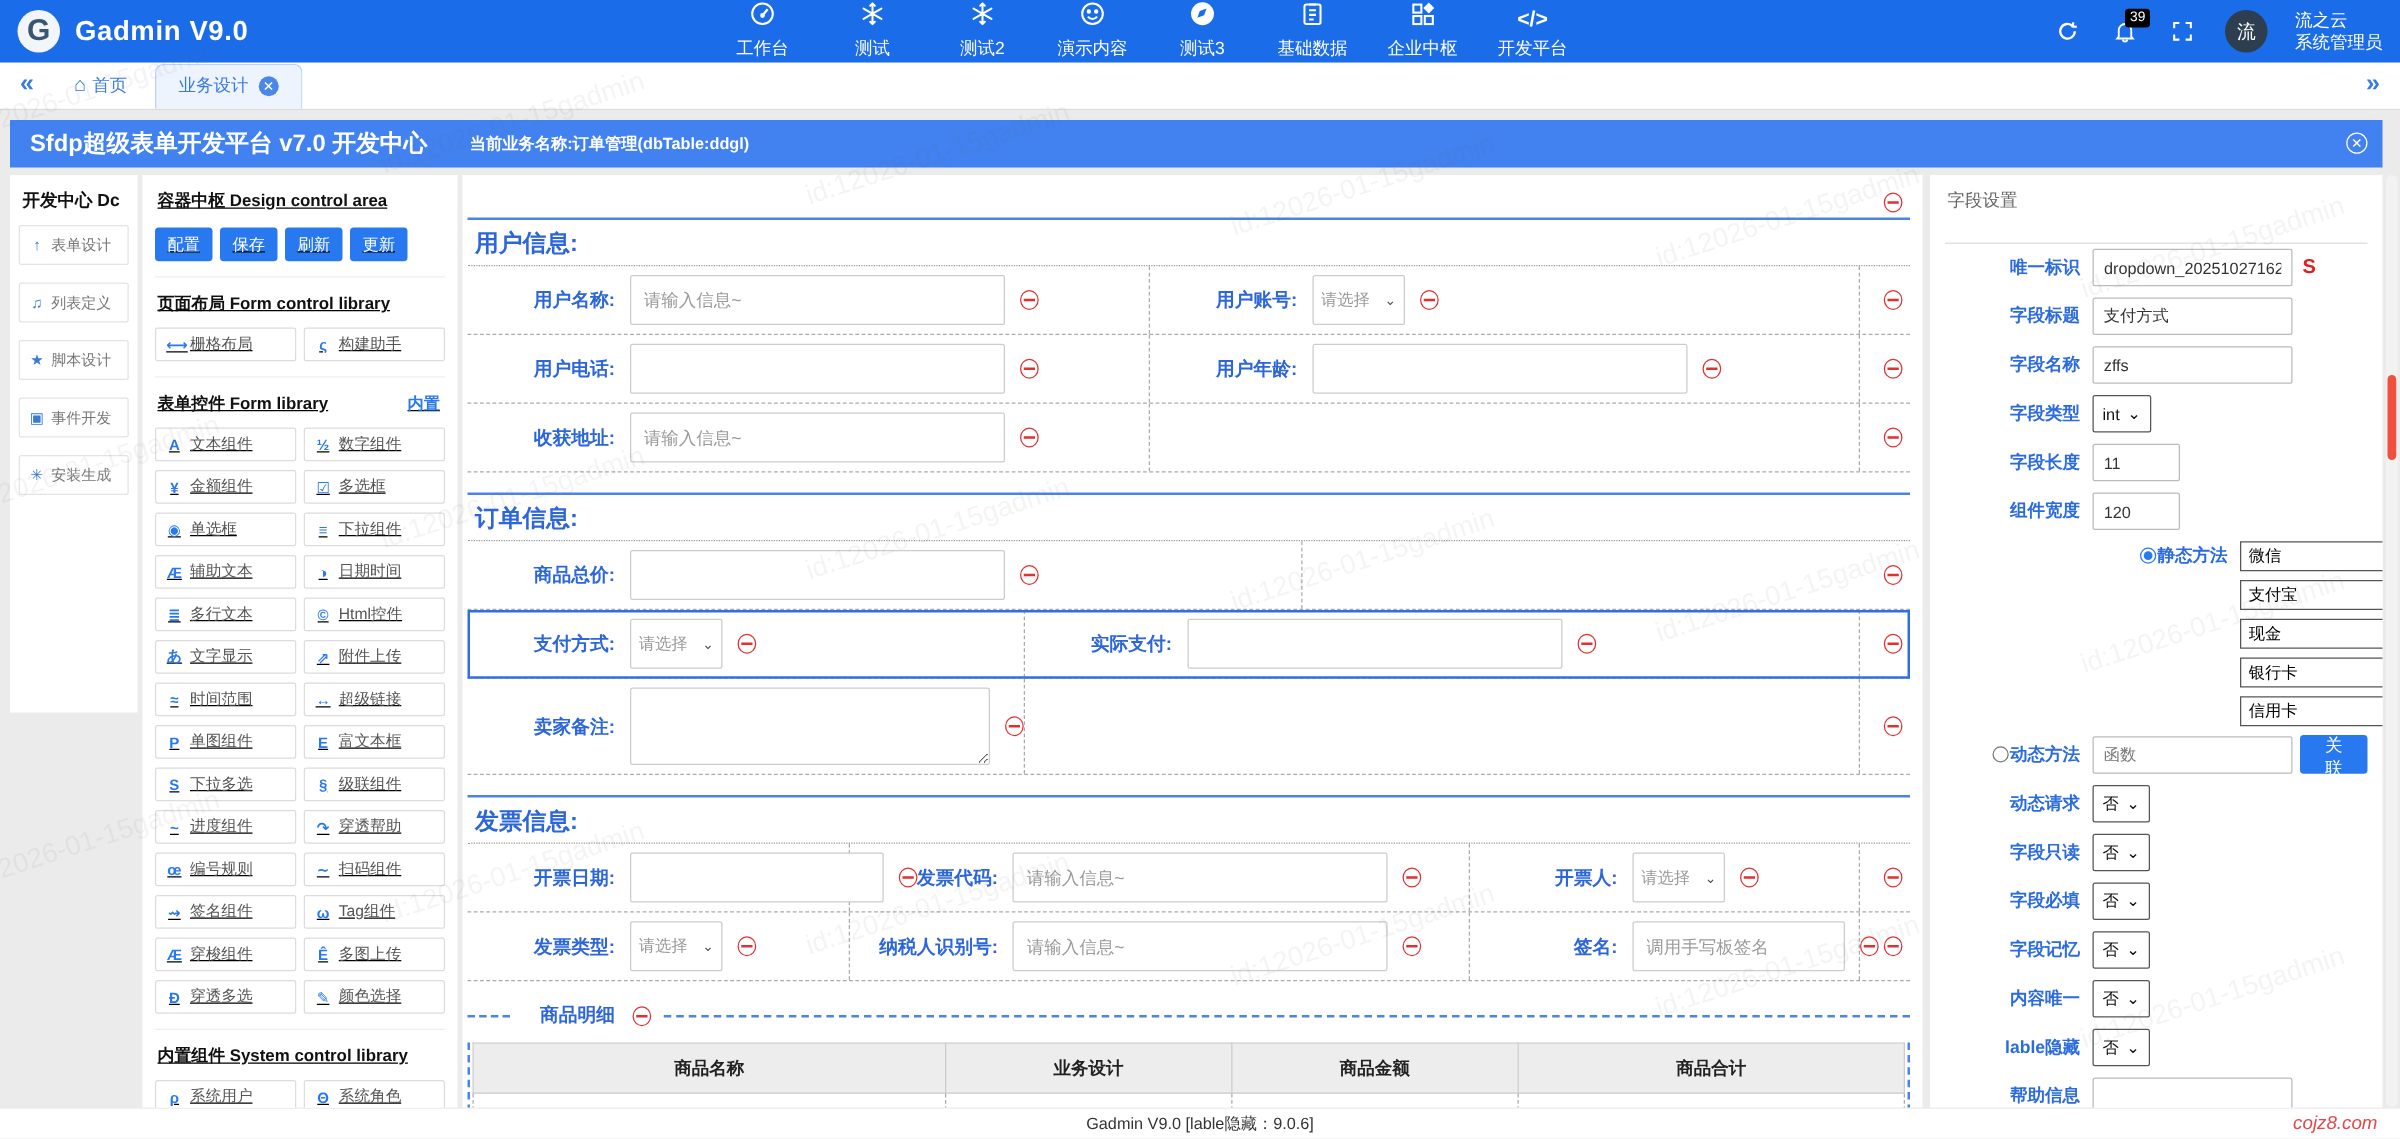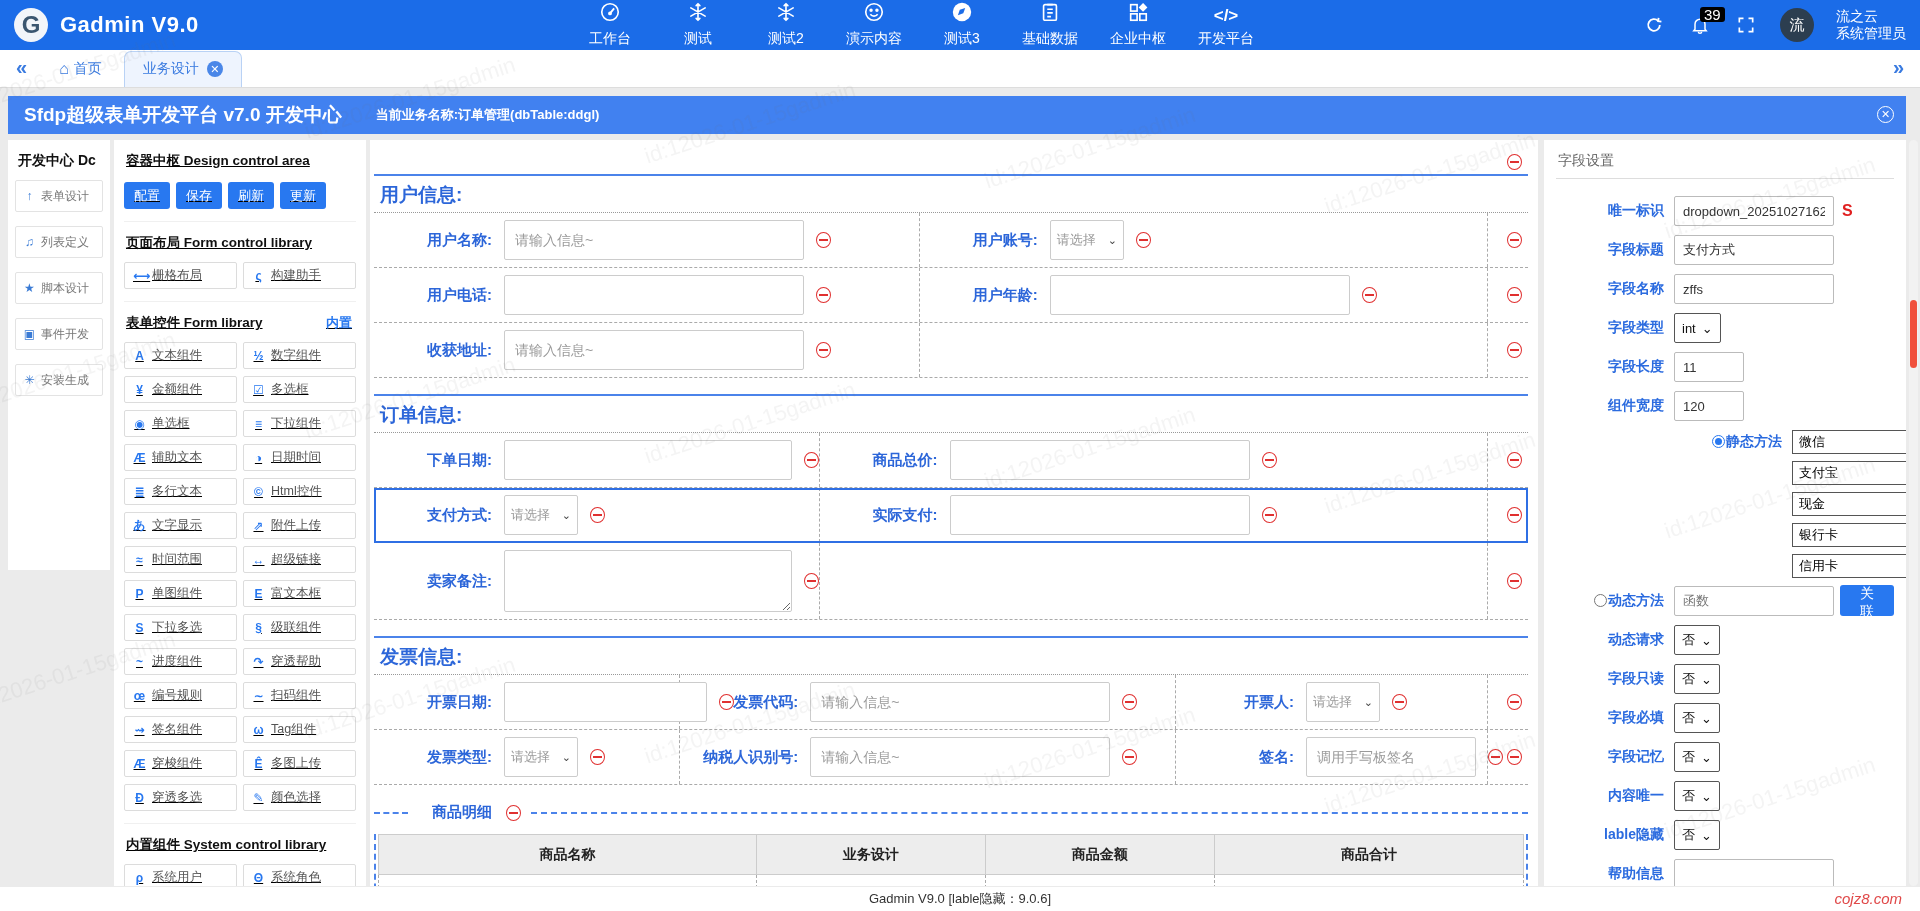--- a/index.html
+++ b/index.html
@@ -11,21 +11,21 @@
   .logo-circle { width:34px; height:34px; border-radius:50%; background:#f2f5fa; color:#3b5670; font-weight:bold; font-size:24px; display:flex; align-items:center; justify-content:center; }
   .app-title { font-size:22px; font-weight:bold; letter-spacing:0.5px; }
   .topnav { display:flex; align-items:flex-end; gap:8px; margin-left:270px; }
   .nav-item { width:80px; display:flex; flex-direction:column; align-items:center; gap:3px; cursor:pointer; padding:4px 0 6px; }
   .nav-item svg { width:22px; height:22px; }
   .nav-item .code-glyph { font-size:17px; font-weight:bold; height:22px; line-height:22px; }
   .nav-label { font-size:14px; white-space:nowrap; }
   .topbar-right { position:absolute; right:14px; top:0; height:50px; display:flex; align-items:center; gap:22px; }
   .tb-icon { position:relative; width:24px; height:24px; display:flex; align-items:center; justify-content:center; cursor:pointer; }
   .tb-icon svg { width:20px; height:20px; }
-  .badge { position:absolute; top:-6px; left:12px; background:#000000; color:#fff; font-size:15px; border-radius:3px; padding:1px 4px; line-height:13px; }
+  .badge { position:absolute; top:-6px; left:12px; background:#000000; color:#fff; font-size:11px; border-radius:3px; padding:1px 4px; line-height:13px; }
   .avatar { width:34px; height:34px; border-radius:50%; background:#2c3e50; display:flex; align-items:center; justify-content:center; font-size:15px; color:#fff; }
   .user-text { font-size:14px; line-height:17px; }
 
   
   .tabbar { position:absolute; left:0; top:50px; width:1920px; height:38px; background:#fff; border-bottom:1px solid #ddd; display:flex; align-items:flex-end; z-index:4; }
   .tab-collapse { color:#3a7be0; font-size:20px; font-weight:bold; padding:0 16px 8px; cursor:pointer; }
   .tab-collapse.right { position:absolute; right:0; bottom:0; }
   .tab-home { display:flex; align-items:center; gap:5px; color:#3a7be0; font-size:14px; padding:0 22px 9px 16px; cursor:pointer; }
   .tab-home .home-glyph { font-size:16px; }
   .tab-active { display:flex; align-items:center; gap:8px; background:#eef4fe; border:1px solid #b9d2f5; border-bottom:none; border-radius:7px 7px 0 0; color:#3a7be0; font-size:14px; padding:8px 18px 9px; cursor:pointer; }
@@ -88,21 +88,21 @@
   .subtable-box { border-left:2px dashed #4b83ea; border-right:2px dashed #4b83ea; border-bottom:2px dashed #4b83ea; margin-top:12px; padding:0 2px 14px; }
   .st-table { width:100%; border-collapse:collapse; }
   .st-table th { background:#ededed; border:1px solid #ccc; height:40px; font-size:14px; color:#222; font-weight:600; }
   .st-table td { border:1px dashed #aaa; border-top:1px solid #ccc; height:58px; padding-left:14px; }
   .st-input { width:150px; height:35px; border:1px solid #ccc; border-radius:2px; padding:0 8px; font-size:13px; font-family:inherit; }
   .st-input.first { width:200px; }
   .st-input::placeholder { color:#9a9a9a; }
 
   
   .field-panel { left:1544px; width:362px; padding:0 12px; }
-  .fs-title { color:#666; font-size:14px; padding:12px 2px 8px; border-bottom:1px solid #ddd; margin-bottom:17px; }
+  .fs-title { color:#666; font-size:14px; padding:12px 2px 24px; border-bottom:1px solid #ddd; margin-bottom:4px; }
   .fs-row { display:flex; align-items:center; margin-bottom:9px; min-height:30px; }
   .fs-label { width:118px; flex:none; text-align:right; color:#2b6bdf; font-weight:bold; font-size:14px; padding-right:10px; white-space:nowrap; }
   .fs-label .radio { display:inline-block; width:13px; height:13px; border:1.5px solid #2878f0; border-radius:50%; position:relative; vertical-align:-2px; margin-right:1px; }
   .fs-label .radio.on::after { content:''; position:absolute; left:2px; top:2px; right:2px; bottom:2px; background:#2878f0; border-radius:50%; }
   .fs-label .radio.off { border-color:#777; }
   .fs-input { height:30px; border:1px solid #bbb; border-radius:2px; padding:0 8px; font-size:13px; font-family:inherit; color:#333; }
   .fs-input.w160 { width:160px; }
   .fs-input.w70 { width:70px; }
   .fs-suffix { color:#e02020; font-size:16px; margin-left:8px; font-weight:bold; }
   .fs-select { height:30px; border:1px solid #555; border-radius:2px; background:#fff; font-size:13px; color:#111; display:flex; align-items:center; gap:6px; padding:0 7px; cursor:pointer; }
@@ -454,25 +454,20 @@
             <input class="f-input" placeholder="请输入信息~" style="">
             <span class="rm cell-rm"></span>
           </div>
           <div class="sec-cell" style="width: 51%;"></div>
           <span class="rm row-rm"></span>
         </div>
       </div>
       <div class="form-section">
         <div class="sec-title">订单信息:</div>
         <div class="sec-row">
-          <div class="sec-cell" style="width: 40%;">
-            <span class="f-label">下单日期:</span>
-            <input class="f-input" placeholder="" style="">
-            <span class="rm cell-rm"></span>
-          </div>
           <div class="sec-cell" style="width: 60%;">
             <span class="f-label">商品总价:</span>
             <input class="f-input" placeholder="" style="">
             <span class="rm cell-rm"></span>
           </div>
           <span class="rm row-rm"></span>
         </div>
         <div class="sec-row selected">
           <div class="sec-cell" style="width: 40%;">
             <span class="f-label">支付方式:</span>

